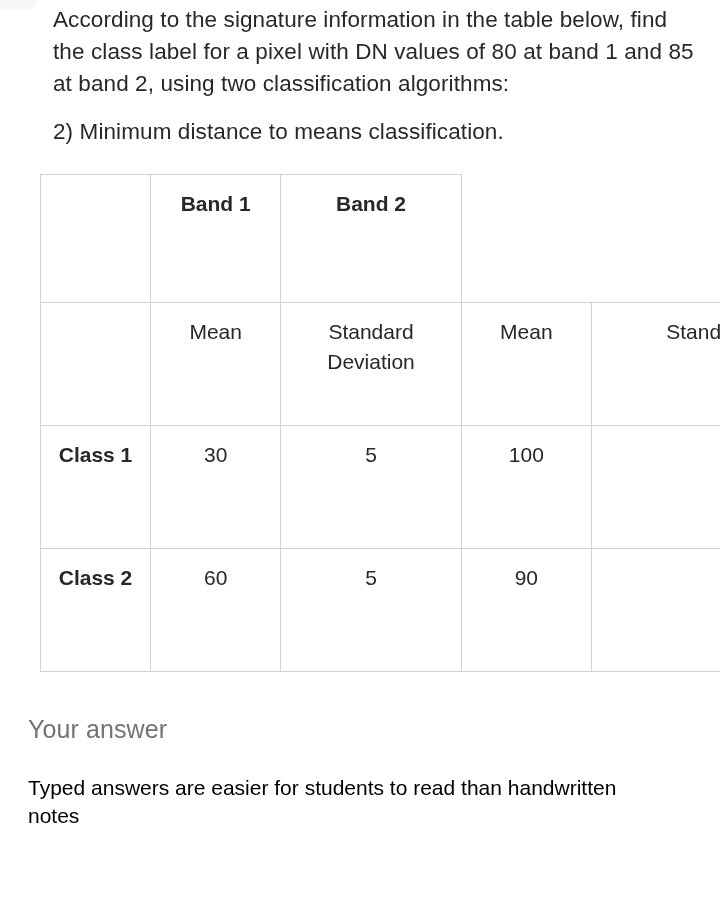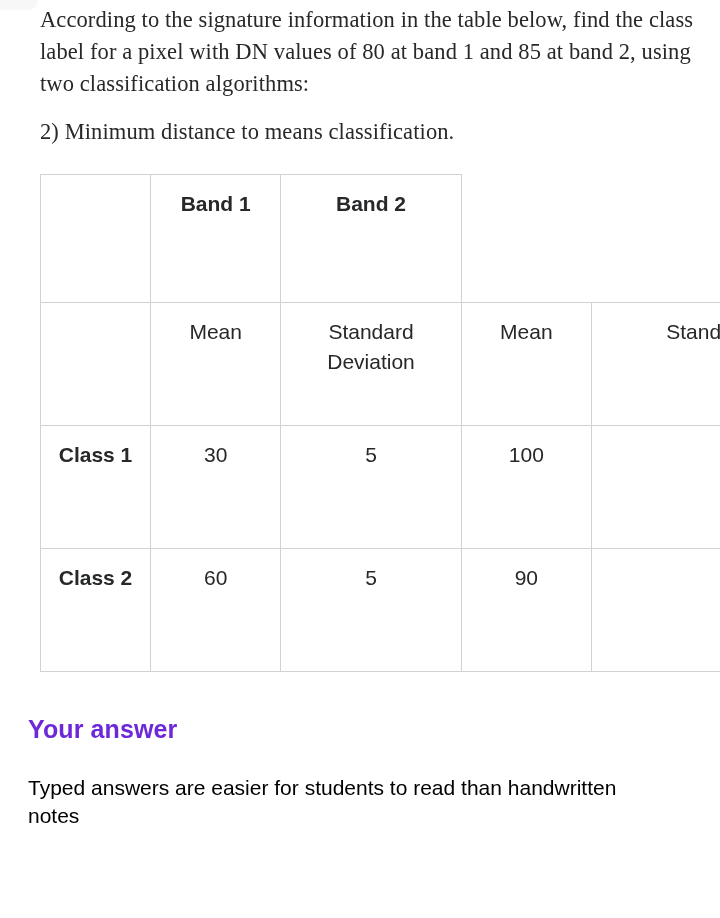--- a/index.html
+++ b/index.html
@@ -18,23 +18,22 @@
   .corner-wedge {
     position: absolute;
     left: -10px; top: -8px;
     width: 48px; height: 18px;
     background: #f4f4f4;
     border-radius: 0 0 10px 0;
     opacity: .75;
   }
 
   .question-body {
-    padding: 0 16px 0 40px;
+    padding: 0 16px 0 53px;
     margin: 0;
-    font-family: Liberation Serif, serif;
   }
   .q-line {
     font-size: 22.5px;
     line-height: 32px;
     color: #27282a;
     margin: 0;
     letter-spacing: .1px;
   }
   .q-para { margin: 0 0 0 0; padding-top: 4px; }
   .q-item { margin-top: 16px; }
@@ -73,22 +72,22 @@
   tr.hdr-sub   td { height: 123px; }
   tr.data-row  td { height: 123px; }
 
   .answer-section {
     padding-left: 28px;
     padding-right: 16px;
     margin-top: 42px;
   }
   .answer-title {
     font-size: 25px;
-    font-weight: bold;
-    color: #6d28d9;
+    font-weight: normal;
+    color: #737373;
     margin: 0;
     line-height: 30px;
     letter-spacing: .1px;
   }
   .answer-hint {
     font-size: 21px;
     line-height: 28px;
     color: #000000;
     margin: 30px 0 0 0;
     max-width: 640px;

